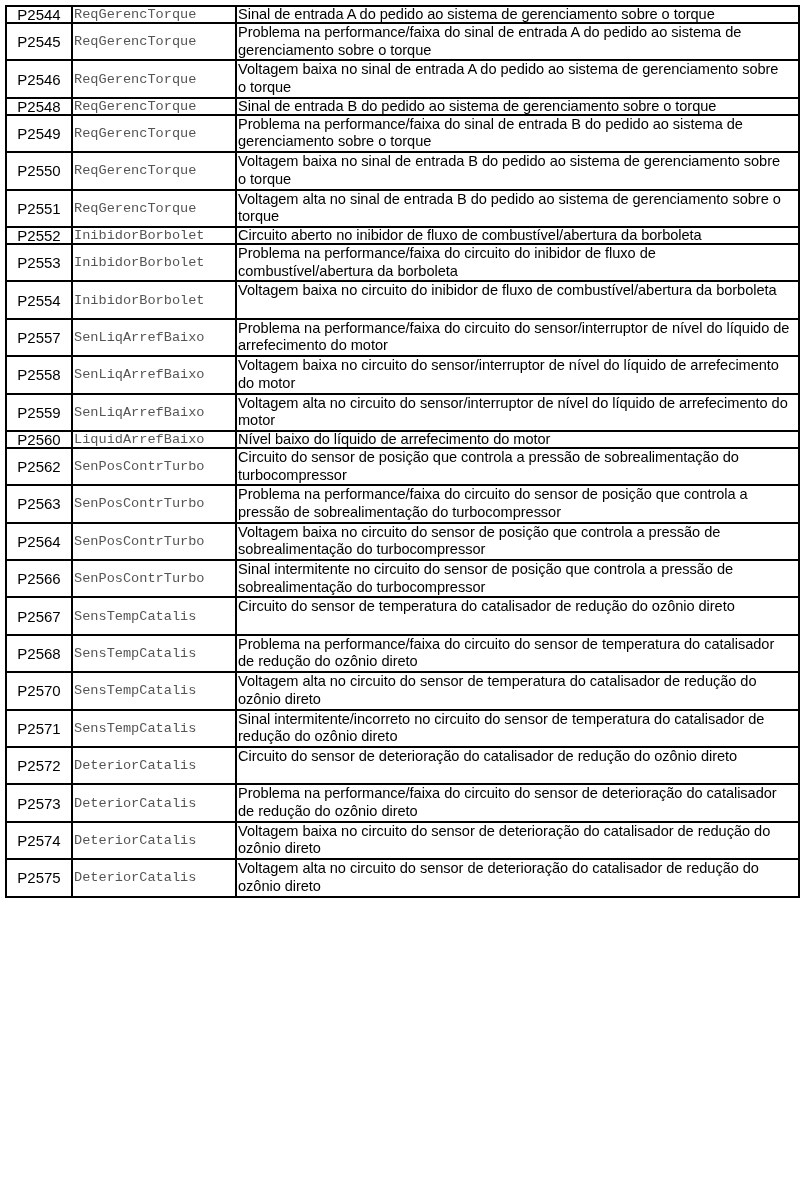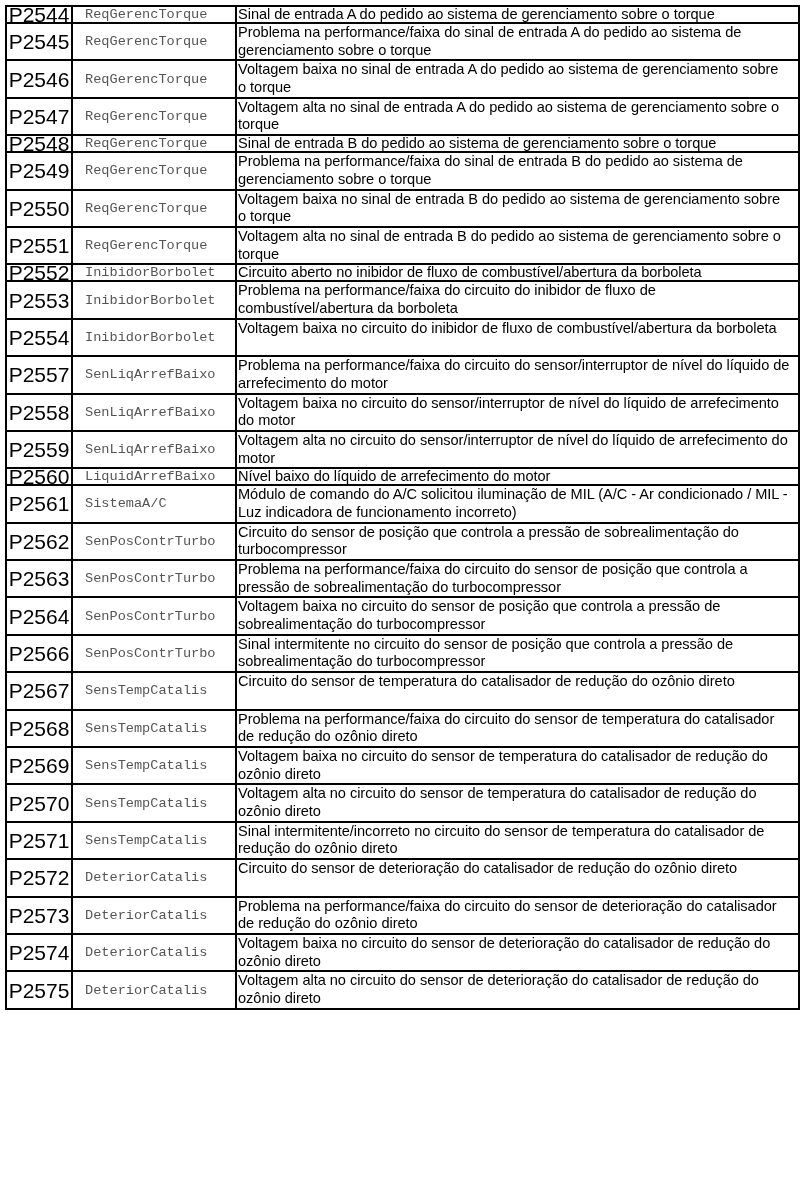--- a/index.html
+++ b/index.html
@@ -28,31 +28,31 @@
       vertical-align: middle;
       color: #000;
     }
     .dtc-table tr.single td { height: 15px; }
     .dtc-table tr.double td { height: 35.4px; }
     .col-code { width: 66px; }
     .col-group { width: 164px; }
     .col-desc { width: auto; }
     td.code {
       font-family: "Liberation Sans", sans-serif;
-      font-size: 21px;
+      font-size: 15px;
       text-align: center;
       line-height: 15px;
     }
     td.group {
       font-family: "Liberation Mono", monospace;
       font-size: 13.6px;
       color: #555555 !important;
       white-space: nowrap;
       overflow: hidden;
-      padding-left: 12px;
+      padding-left: 1px;
       line-height: 15px;
     }
     td.desc {
       font-family: "Liberation Sans", sans-serif;
       font-size: 14.6px;
       line-height: 17.6px;
       text-align: left;
       vertical-align: top;
       padding-left: 1px;
       padding-right: 8px;
@@ -78,25 +78,20 @@
       <tr class="double">
         <td class="code">P2545</td>
         <td class="group">ReqGerencTorque</td>
         <td class="desc">Problema na performance/faixa do sinal de entrada A do pedido ao sistema de gerenciamento sobre o torque</td>
       </tr>
       <tr class="double">
         <td class="code">P2546</td>
         <td class="group">ReqGerencTorque</td>
         <td class="desc">Voltagem baixa no sinal de entrada A do pedido ao sistema de gerenciamento sobre o torque</td>
       </tr>
-      <tr class="double">
-        <td class="code">P2547</td>
-        <td class="group">ReqGerencTorque</td>
-        <td class="desc">Voltagem alta no sinal de entrada A do pedido ao sistema de gerenciamento sobre o torque</td>
-      </tr>
       <tr class="single">
         <td class="code">P2548</td>
         <td class="group">ReqGerencTorque</td>
         <td class="desc">Sinal de entrada B do pedido ao sistema de gerenciamento sobre o torque</td>
       </tr>
       <tr class="double">
         <td class="code">P2549</td>
         <td class="group">ReqGerencTorque</td>
         <td class="desc">Problema na performance/faixa do sinal de entrada B do pedido ao sistema de gerenciamento sobre o torque</td>
       </tr>
@@ -139,25 +134,20 @@
         <td class="code">P2559</td>
         <td class="group">SenLiqArrefBaixo</td>
         <td class="desc">Voltagem alta no circuito do sensor/interruptor de nível do líquido de arrefecimento do motor</td>
       </tr>
       <tr class="single">
         <td class="code">P2560</td>
         <td class="group">LiquidArrefBaixo</td>
         <td class="desc">Nível baixo do líquido de arrefecimento do motor</td>
       </tr>
       <tr class="double">
-        <td class="code">P2561</td>
-        <td class="group">SistemaA/C</td>
-        <td class="desc">Módulo de comando do A/C solicitou iluminação de MIL (A/C - Ar condicionado / MIL - Luz indicadora de funcionamento incorreto)</td>
-      </tr>
-      <tr class="double">
         <td class="code">P2562</td>
         <td class="group">SenPosContrTurbo</td>
         <td class="desc">Circuito do sensor de posição que controla a pressão de sobrealimentação do turbocompressor</td>
       </tr>
       <tr class="double">
         <td class="code">P2563</td>
         <td class="group">SenPosContrTurbo</td>
         <td class="desc">Problema na performance/faixa do circuito do sensor de posição que controla a pressão de sobrealimentação do turbocompressor</td>
       </tr>
       <tr class="double">
@@ -172,25 +162,20 @@
       </tr>
       <tr class="double">
         <td class="code">P2567</td>
         <td class="group">SensTempCatalis</td>
         <td class="desc">Circuito do sensor de temperatura do catalisador de redução do ozônio direto</td>
       </tr>
       <tr class="double">
         <td class="code">P2568</td>
         <td class="group">SensTempCatalis</td>
         <td class="desc">Problema na performance/faixa do circuito do sensor de temperatura do catalisador de redução do ozônio direto</td>
-      </tr>
-      <tr class="double">
-        <td class="code">P2569</td>
-        <td class="group">SensTempCatalis</td>
-        <td class="desc">Voltagem baixa no circuito do sensor de temperatura do catalisador de redução do ozônio direto</td>
       </tr>
       <tr class="double">
         <td class="code">P2570</td>
         <td class="group">SensTempCatalis</td>
         <td class="desc">Voltagem alta no circuito do sensor de temperatura do catalisador de redução do ozônio direto</td>
       </tr>
       <tr class="double">
         <td class="code">P2571</td>
         <td class="group">SensTempCatalis</td>
         <td class="desc">Sinal intermitente/incorreto no circuito do sensor de temperatura do catalisador de redução do ozônio direto</td>

